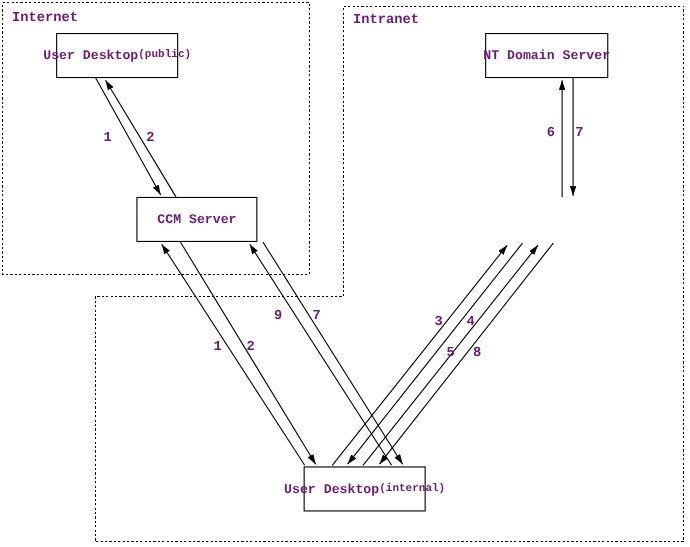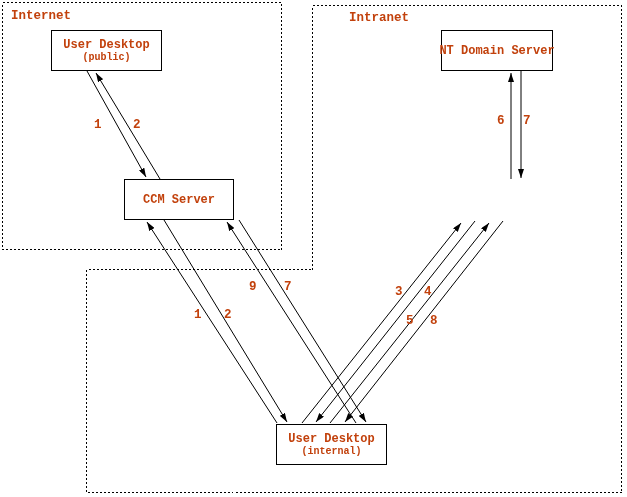--- a/index.html
+++ b/index.html
@@ -1,28 +1,28 @@
 <!DOCTYPE html>
 <html><head>
 <meta charset="utf-8">
 <style>
   html,body { margin:0; padding:0; background:#ffffff; }
   #stage {
     position:relative; width:627px; height:497px;
-    background:#ffffff; color:#c2410c;
+    background:#ffffff; color:#701a75;
     font-family:"Liberation Mono","DejaVu Sans Mono",monospace;
     overflow:hidden;
   }
   #lines { position:absolute; left:0; top:0; }
   .dashed { fill:none; stroke:#000000; stroke-width:1; stroke-dasharray:2 2; shape-rendering:crispEdges; }
   .edge  { stroke:#000000; stroke-width:1; fill:none; }
   .node {
     position:absolute; box-sizing:border-box;
     border:1px solid #000000; background:#ffffff;
-    display:flex; flex-direction:column; align-items:center; justify-content:center;
+    display:flex; flex-direction:row; align-items:center; justify-content:center;
     text-align:center;
   }
   .node-title { font-size:12px; font-weight:bold; line-height:14px; white-space:nowrap; }
   .node-subtitle { font-size:10px; font-weight:bold; line-height:11px; white-space:nowrap; }
   .region-label { position:absolute; font-size:12.5px; font-weight:bold; line-height:13px; white-space:nowrap; }
   .edge-label { position:absolute; font-size:12.5px; font-weight:bold; line-height:13px; white-space:nowrap; }
 </style>
 </head>
 <body>
 
@@ -49,21 +49,21 @@
     <line class="edge" x1="302" y1="423" x2="461" y2="223" marker-end="url(#ah)"></line>
     <line class="edge" x1="475" y1="221" x2="316" y2="422" marker-end="url(#ah)"></line>
     <line class="edge" x1="330" y1="423" x2="489" y2="223" marker-end="url(#ah)"></line>
     <line class="edge" x1="503" y1="221" x2="345" y2="422" marker-end="url(#ah)"></line>
 
     <line class="edge" x1="511" y1="179" x2="511" y2="73" marker-end="url(#ah)"></line>
     <line class="edge" x1="521" y1="71" x2="521" y2="178" marker-end="url(#ah)"></line>
   </svg>
 
   <div class="region-label" style="left:11px; top:10px;">Internet</div>
-  <div class="region-label" style="left:321px; top:12px;margin-left:28px;">Intranet</div>
+  <div class="region-label" style="left:321px; top:12px;">Intranet</div>
 
   <div class="node" style="left:51px; top:30px; width:111px; height:41px;">
     <div class="node-title">User Desktop</div>
     <div class="node-subtitle">(public)</div>
   </div>
 
   <div class="node" style="left:124px; top:179px; width:110px; height:41px;">
     <div class="node-title">CCM Server</div>
   </div>
 

